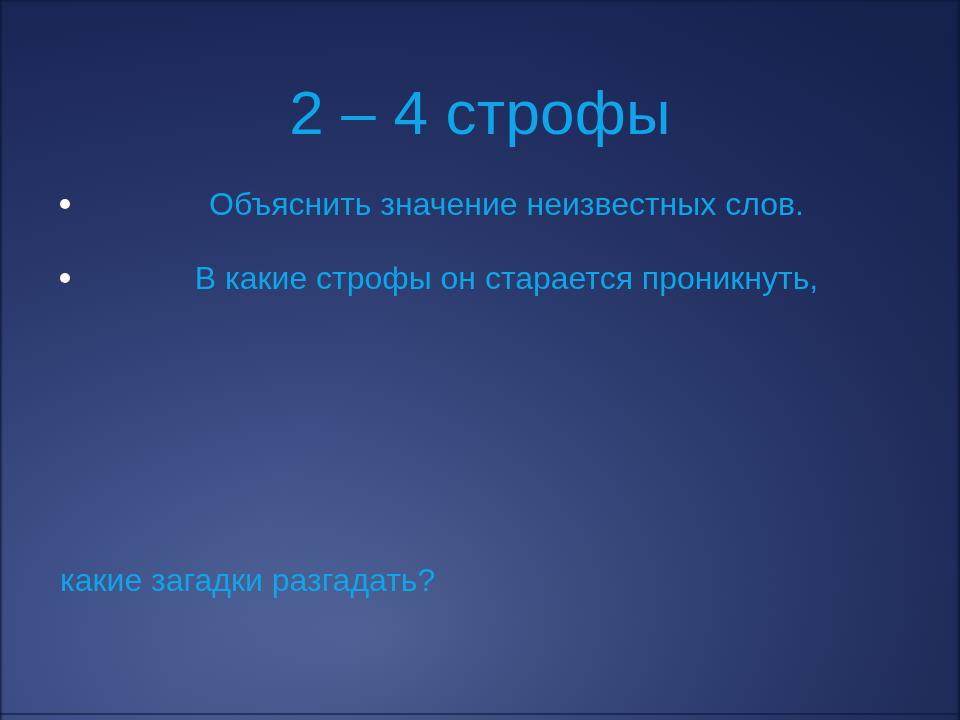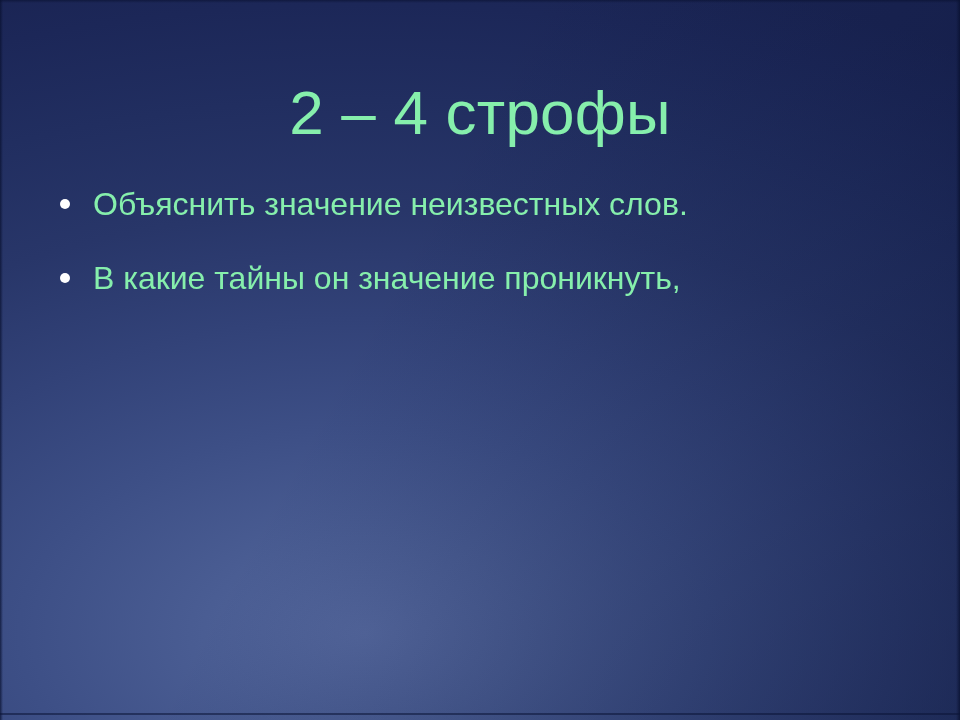--- a/index.html
+++ b/index.html
@@ -7,21 +7,21 @@
     margin: 0;
     padding: 0;
     background: #000;
   }
   #slide {
     position: relative;
     width: 960px;
     height: 720px;
     overflow: hidden;
     font-family: "Liberation Sans", "DejaVu Sans", sans-serif;
-    color: #86efac;
+    color: #0ea5e9;
     
     background-color: #1b2a5e;
   }
   
   #slide .bg-radial {
     position: absolute;
     inset: 0;
     background: radial-gradient(
         120% 95% at 38% 88%,
         #55689e 0%,
@@ -99,20 +99,21 @@
   .body-list {
     position: absolute;
     left: 48px;
     right: 40px;
     top: 182px;
     list-style: none;
     margin: 0;
     padding: 0;
     font-size: 32px;
     line-height: 1.42;
+    text-align: center;
   }
 
   .bullet-item {
     position: relative;
     margin: 0 0 29px 0;
     padding-left: 45px;
   }
   .bullet-item:last-child {
     margin-bottom: 0;
   }
@@ -162,20 +163,21 @@
 
       <li class="bullet-item">
         <span class="bullet-dot"></span>
         <span class="bullet-text">Объяснить значение неизвестных слов.</span>
       </li>
 
 
 
       <li class="bullet-item">
         <span class="bullet-dot"></span>
-        <span class="bullet-text">В какие тайны он значение проникнуть,</span>
+        <span class="bullet-text">В какие строфы он старается проникнуть,</span>
       </li>
 
     </ul>
 
+    <div class="trailing-line">какие загадки разгадать?</div>
 
   </div>
 </div>
 
 </body></html>

